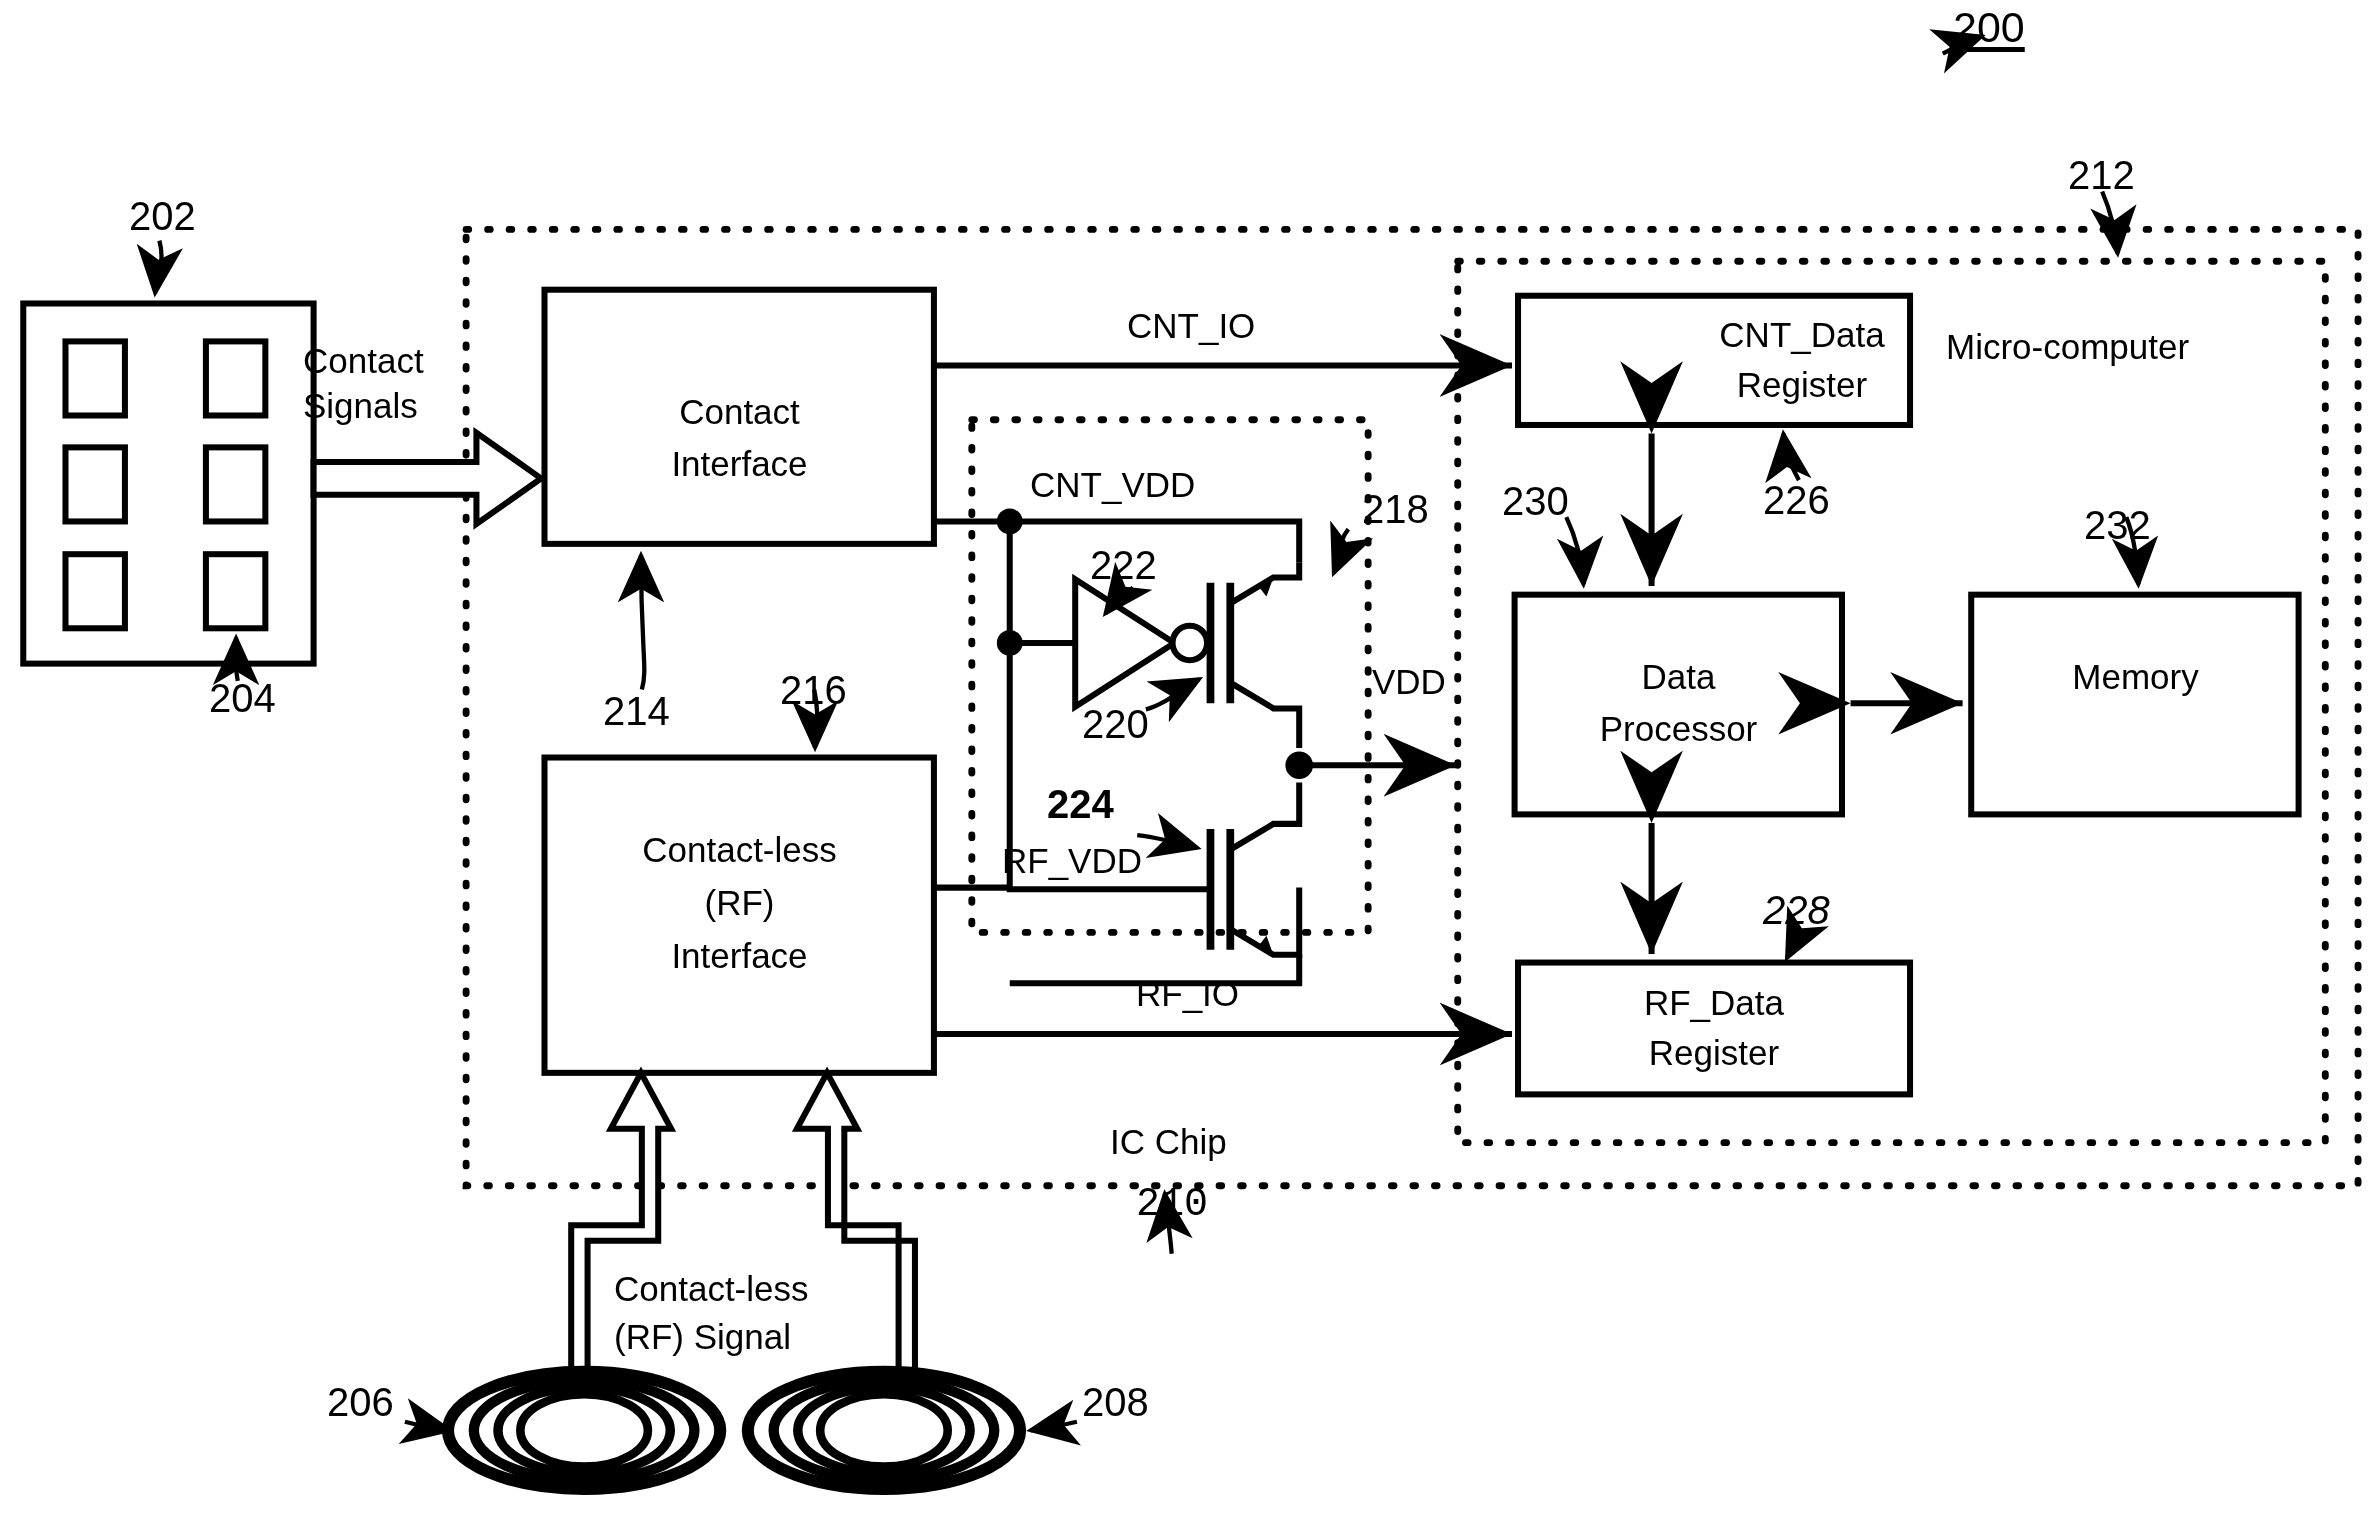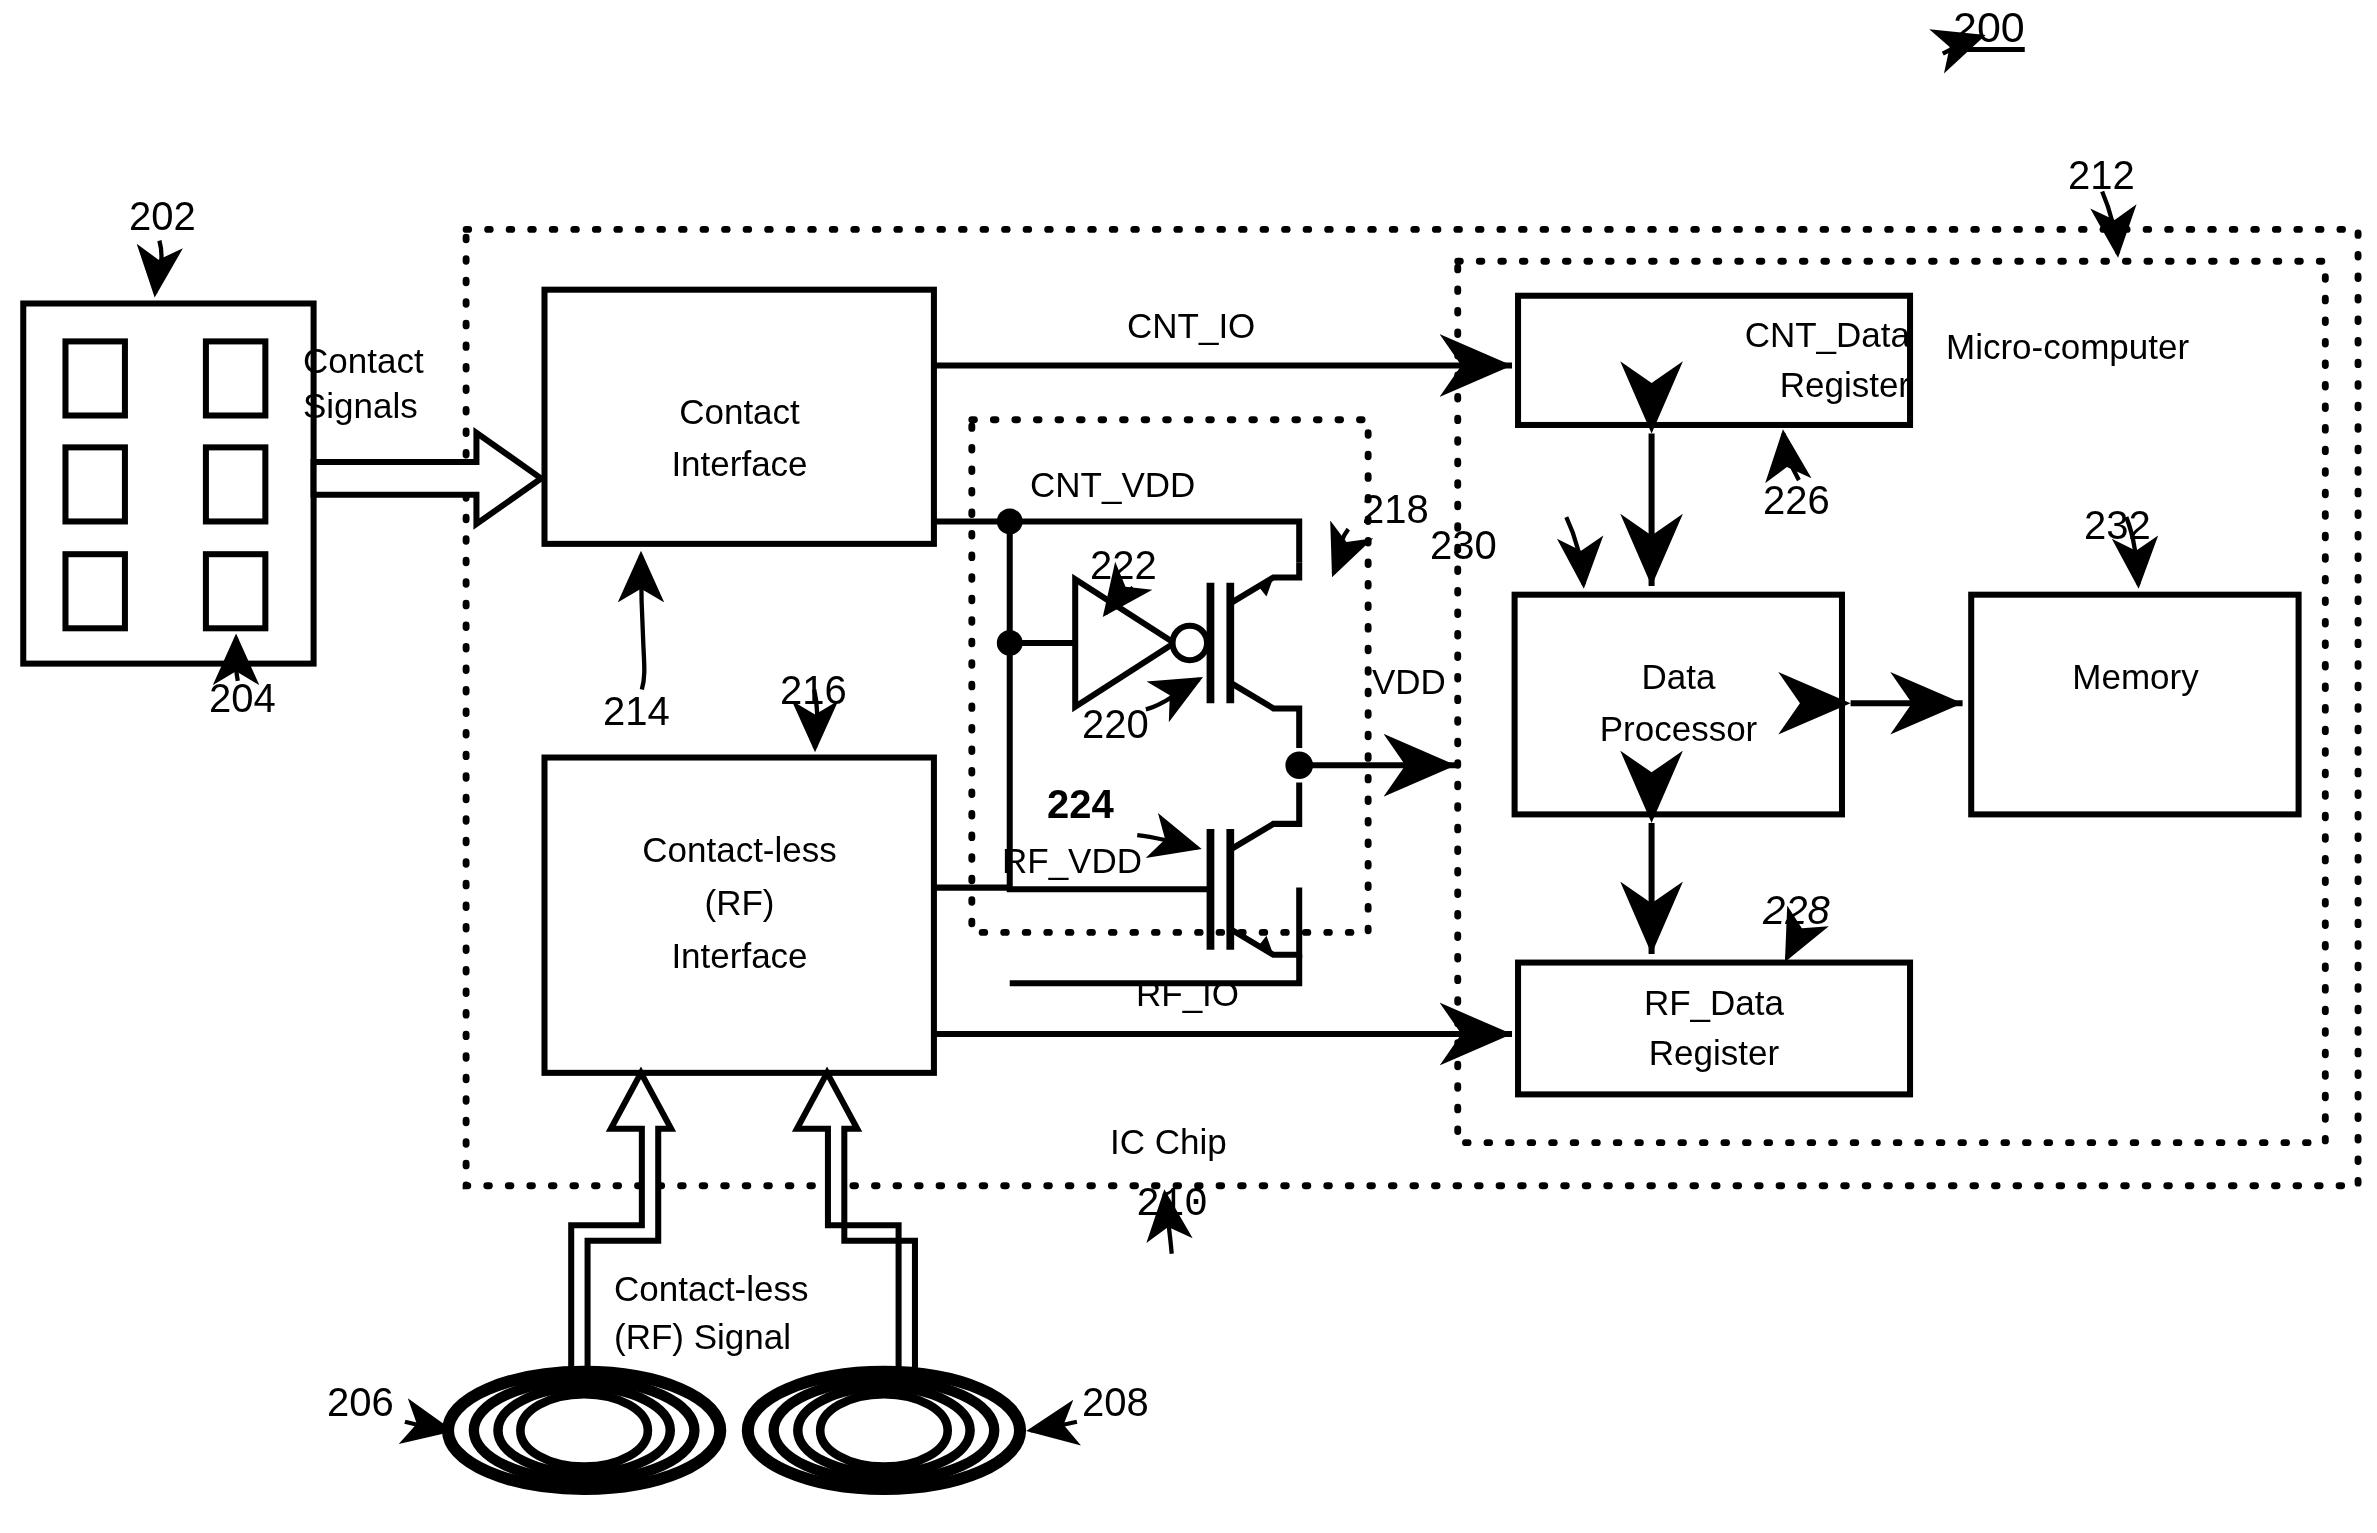--- a/index.html
+++ b/index.html
@@ -188,27 +188,27 @@
     <div class="lbl" style="position:absolute;left:1372px;top:662px;"><span>VDD</span></div>
 
     <div class="num" style="position:absolute;left:1362px;top:487px;"><span>218</span></div>
     <div class="num" style="position:absolute;left:1090px;top:543px;"><span>222</span></div>
     <div class="num" style="position:absolute;left:1082px;top:702px;"><span>220</span></div>
     <div class="num" style="position:absolute;left:1047px;top:782px;font-weight:bold;"><span>224</span></div>
 
     <div class="num" style="position:absolute;left:2068px;top:153px;"><span>212</span></div>
     <div class="lbl" style="position:absolute;left:1946px;top:327px;"><span>Micro-computer</span></div>
 
-    <div class="lbl ctr" style="position:absolute;left:1518px;top:310px;width:392px;text-align:right;line-height:50px;">
+    <div class="lbl ctr" style="position:absolute;left:1606px;top:310px;width:392px;text-align:center;line-height:50px;">
       <div><span>CNT_Data</span></div>
       <div><span>Register</span></div>
     </div>
     <div class="num" style="position:absolute;left:1763px;top:478px;"><span>226</span></div>
 
-    <div class="num" style="position:absolute;left:1430px;top:479px;margin-top:44px;"><span>230</span></div>
+    <div class="num" style="position:absolute;left:1502px;top:479px;"><span>230</span></div>
     <div class="lbl ctr" style="position:absolute;left:1515px;top:651px;width:327px;text-align:center;line-height:52px;">
       <div><span>Data</span></div>
       <div><span>Processor</span></div>
     </div>
 
     <div class="num" style="position:absolute;left:2084px;top:479px;margin-top:24px;"><span>232</span></div>
     <div class="lbl ctr" style="position:absolute;left:1972px;top:651px;width:327px;text-align:center;line-height:52px;">
       <div><span>Memory</span></div>
     </div>
 

